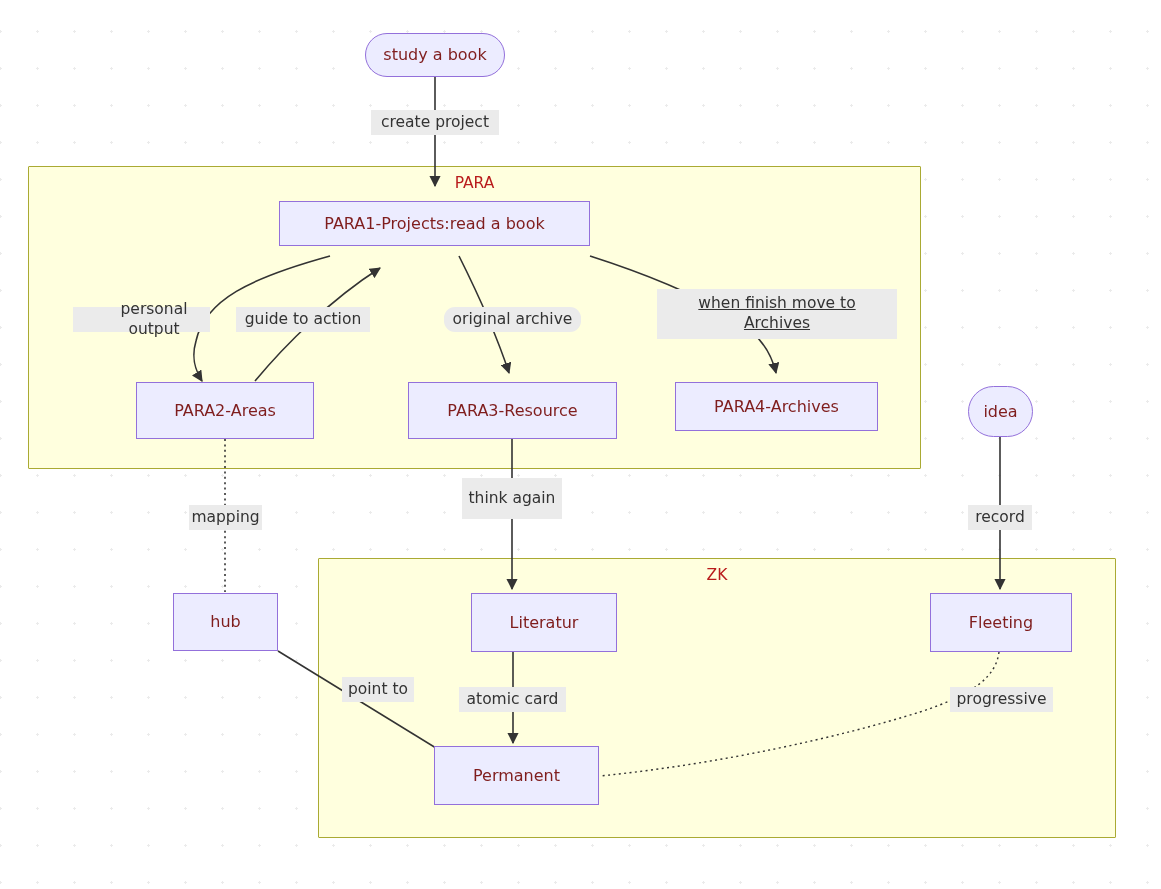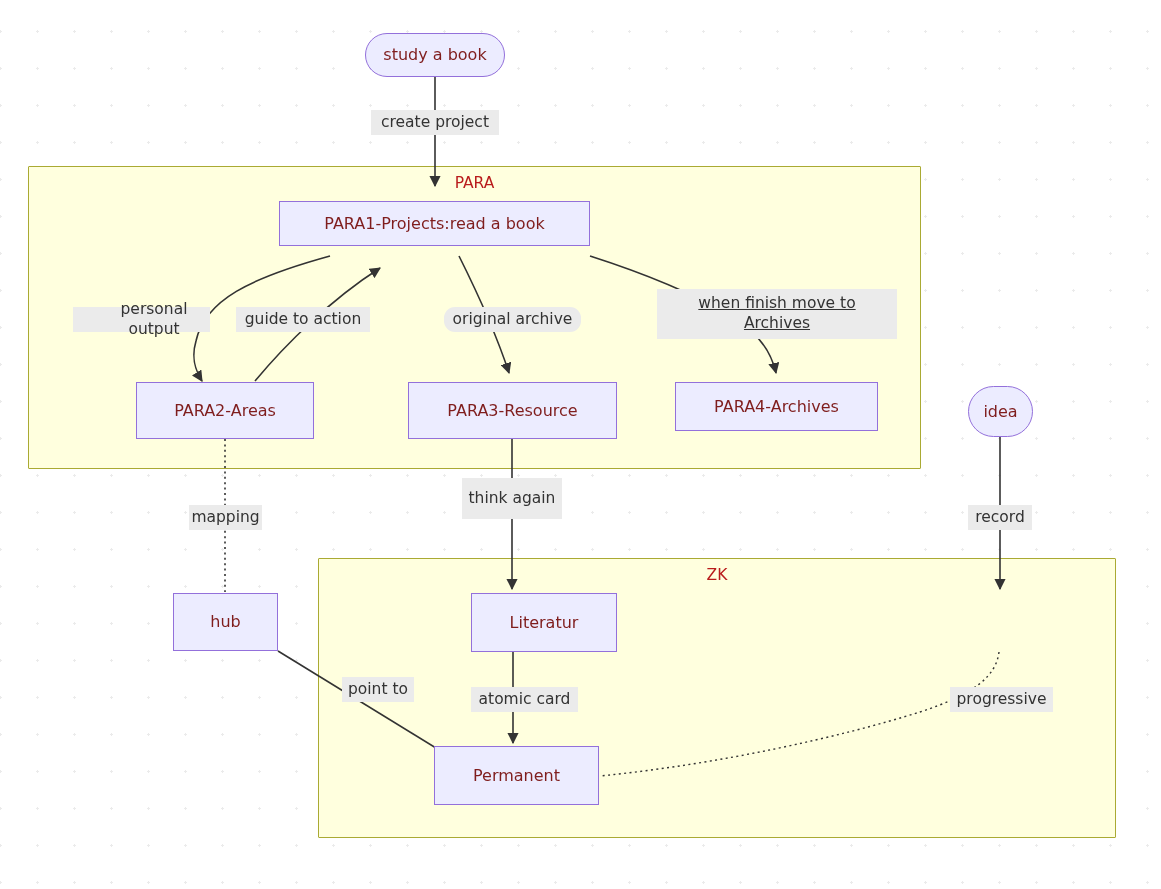--- a/index.html
+++ b/index.html
@@ -127,21 +127,21 @@
 Archives</div>
 
   <div class="edge-label" style="left:189px; top:505px; width:73px; height:25px;">mapping</div>
 
   <div class="edge-label" style="left:462px; top:478px; width:100px; height:41px;">think again</div>
 
   <div class="edge-label" style="left:968px; top:505px; width:64px; height:25px;">record</div>
 
   <div class="edge-label" style="left:342px; top:677px; width:72px; height:25px;">point to</div>
 
-  <div class="edge-label" style="left:459px; top:687px; width:107px; height:25px;margin-left:12px;">atomic card</div>
+  <div class="edge-label" style="left:459px; top:687px; width:107px; height:25px;">atomic card</div>
 
   <div class="edge-label" style="left:950px; top:687px; width:103px; height:25px;">progressive</div>
 
   <div class="node stadium" style="left:365px; top:33px; width:140px; height:44px;">
     <span>study a book</span>
   </div>
 
   <div class="node" style="left:279px; top:201px; width:311px; height:45px;">
     <span>PARA1-Projects:read a book</span>
   </div>
@@ -163,18 +163,21 @@
   </div>
 
   <div class="node" style="left:173px; top:593px; width:105px; height:58px;">
     <span>hub</span>
   </div>
 
   <div class="node" style="left:439px; top:593px; width:146px; height:59px;margin-left:32px;">
     <span>Literatur</span>
   </div>
 
+  <div class="node" style="left:930px; top:593px; width:142px; height:59px;">
+    <span>Fleeting</span>
+  </div>
 
   <div class="node" style="left:434px; top:746px; width:165px; height:59px;">
     <span>Permanent</span>
   </div>
 
 </div>
 
 </body></html>

